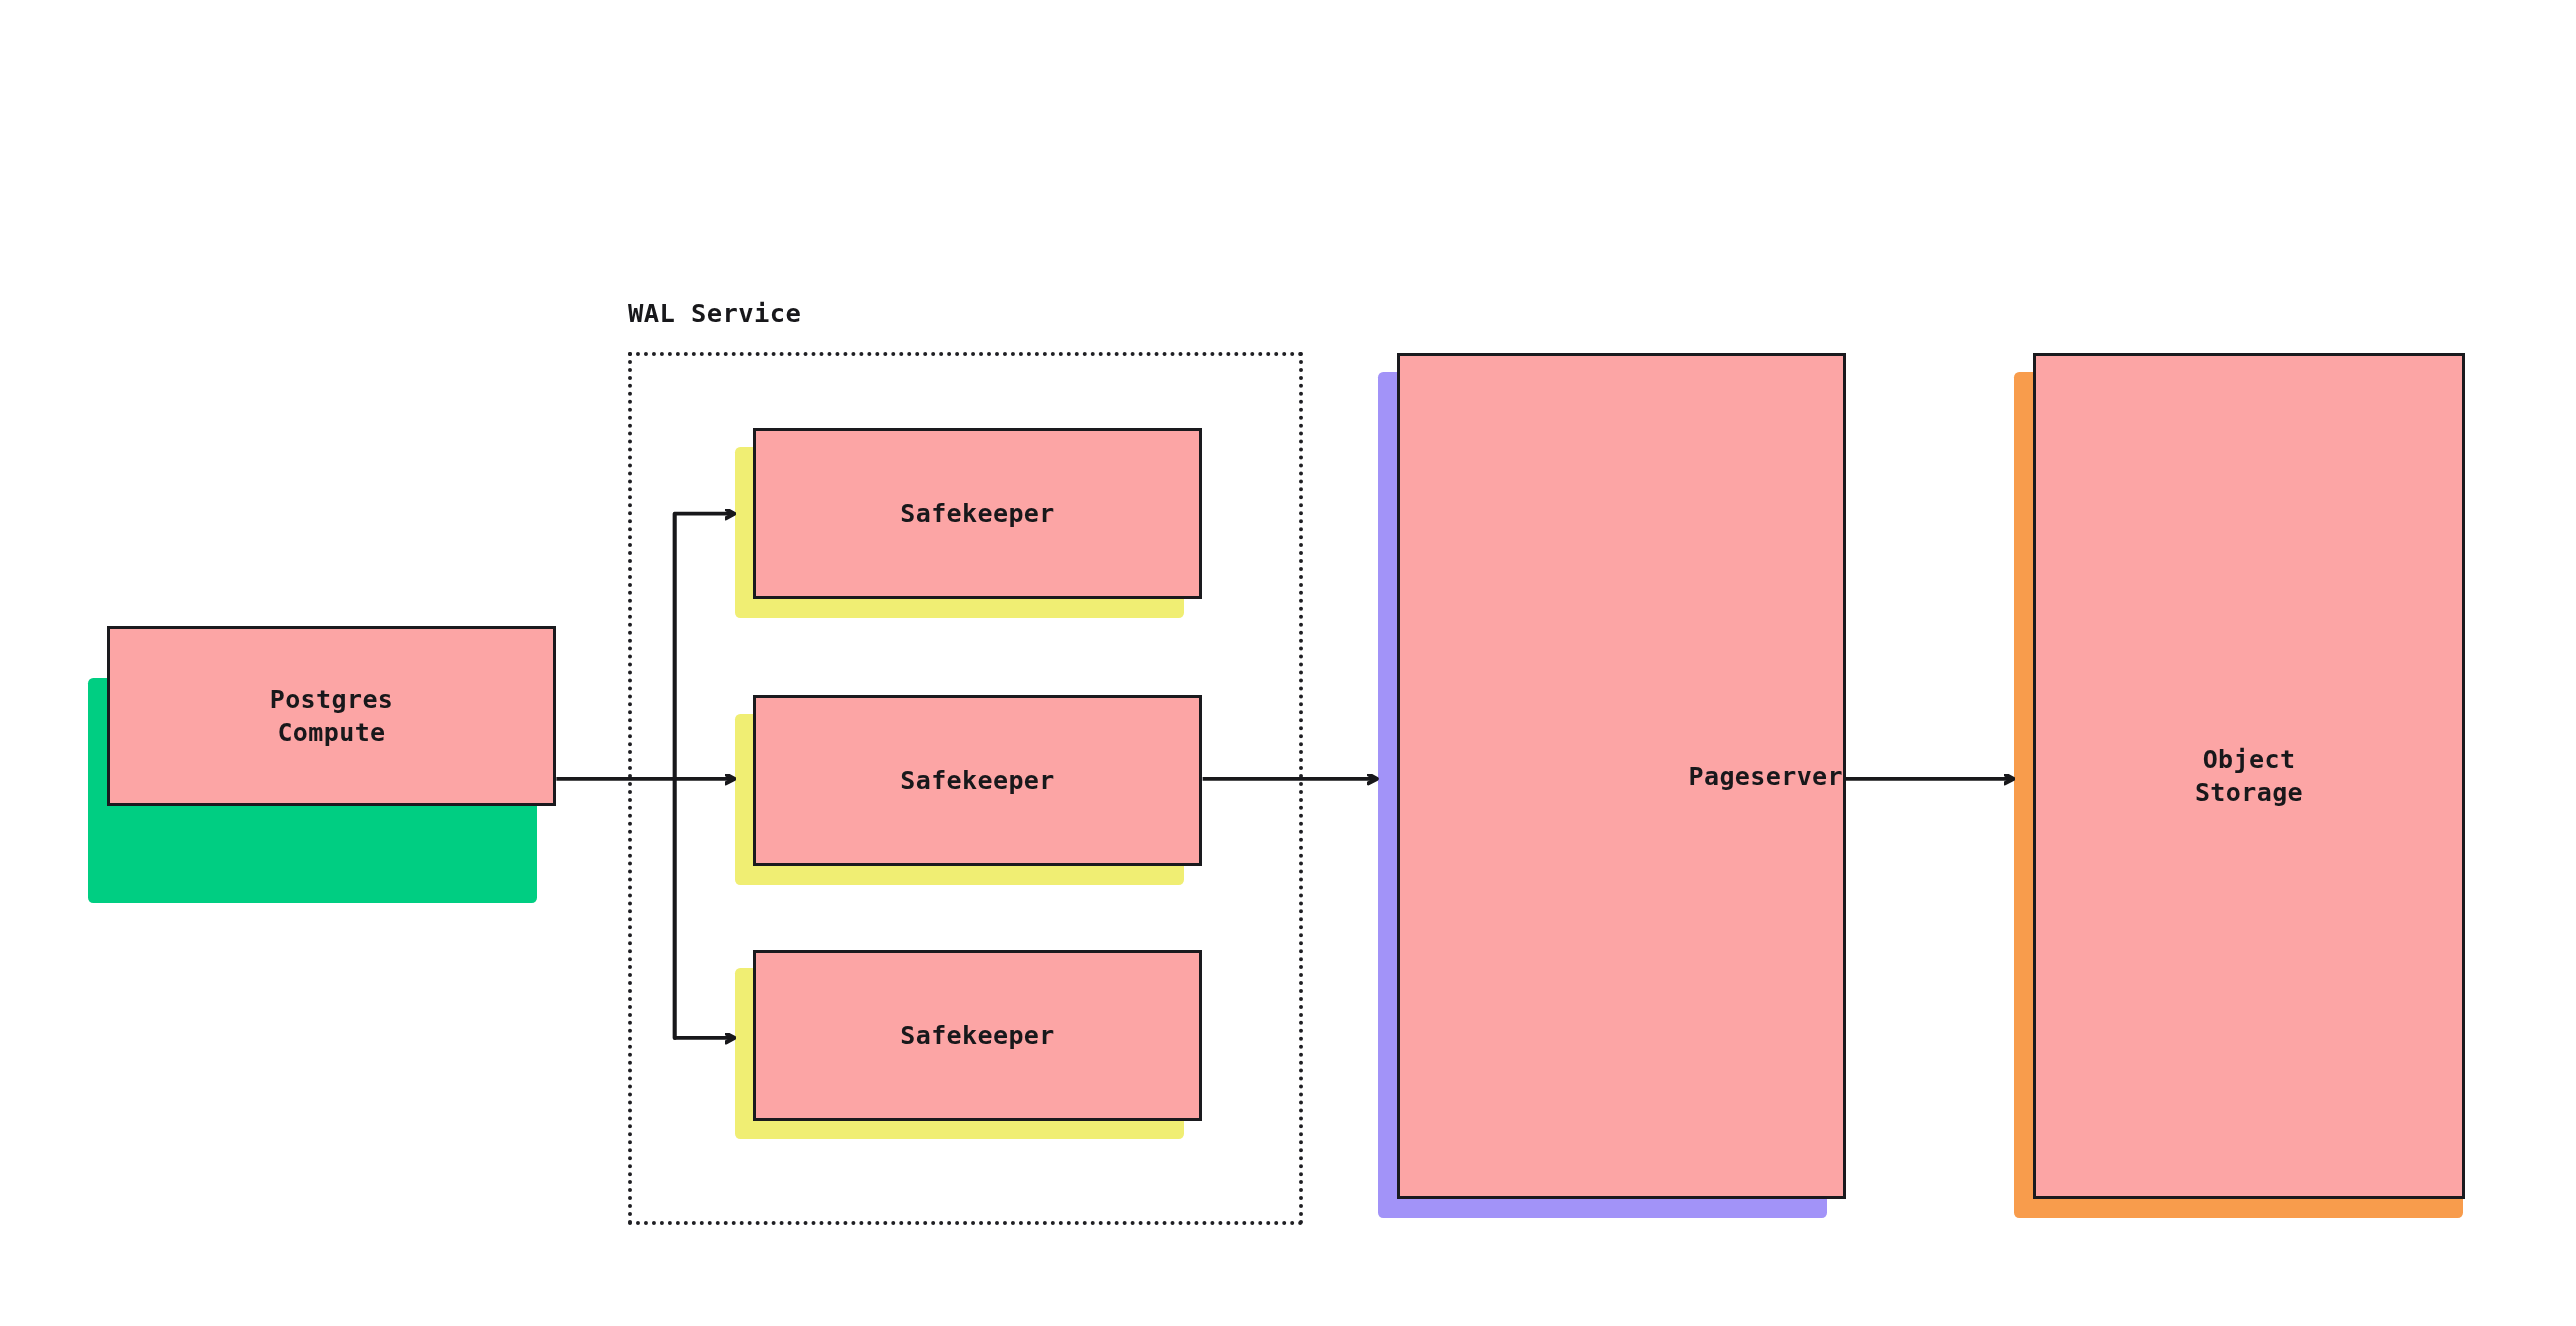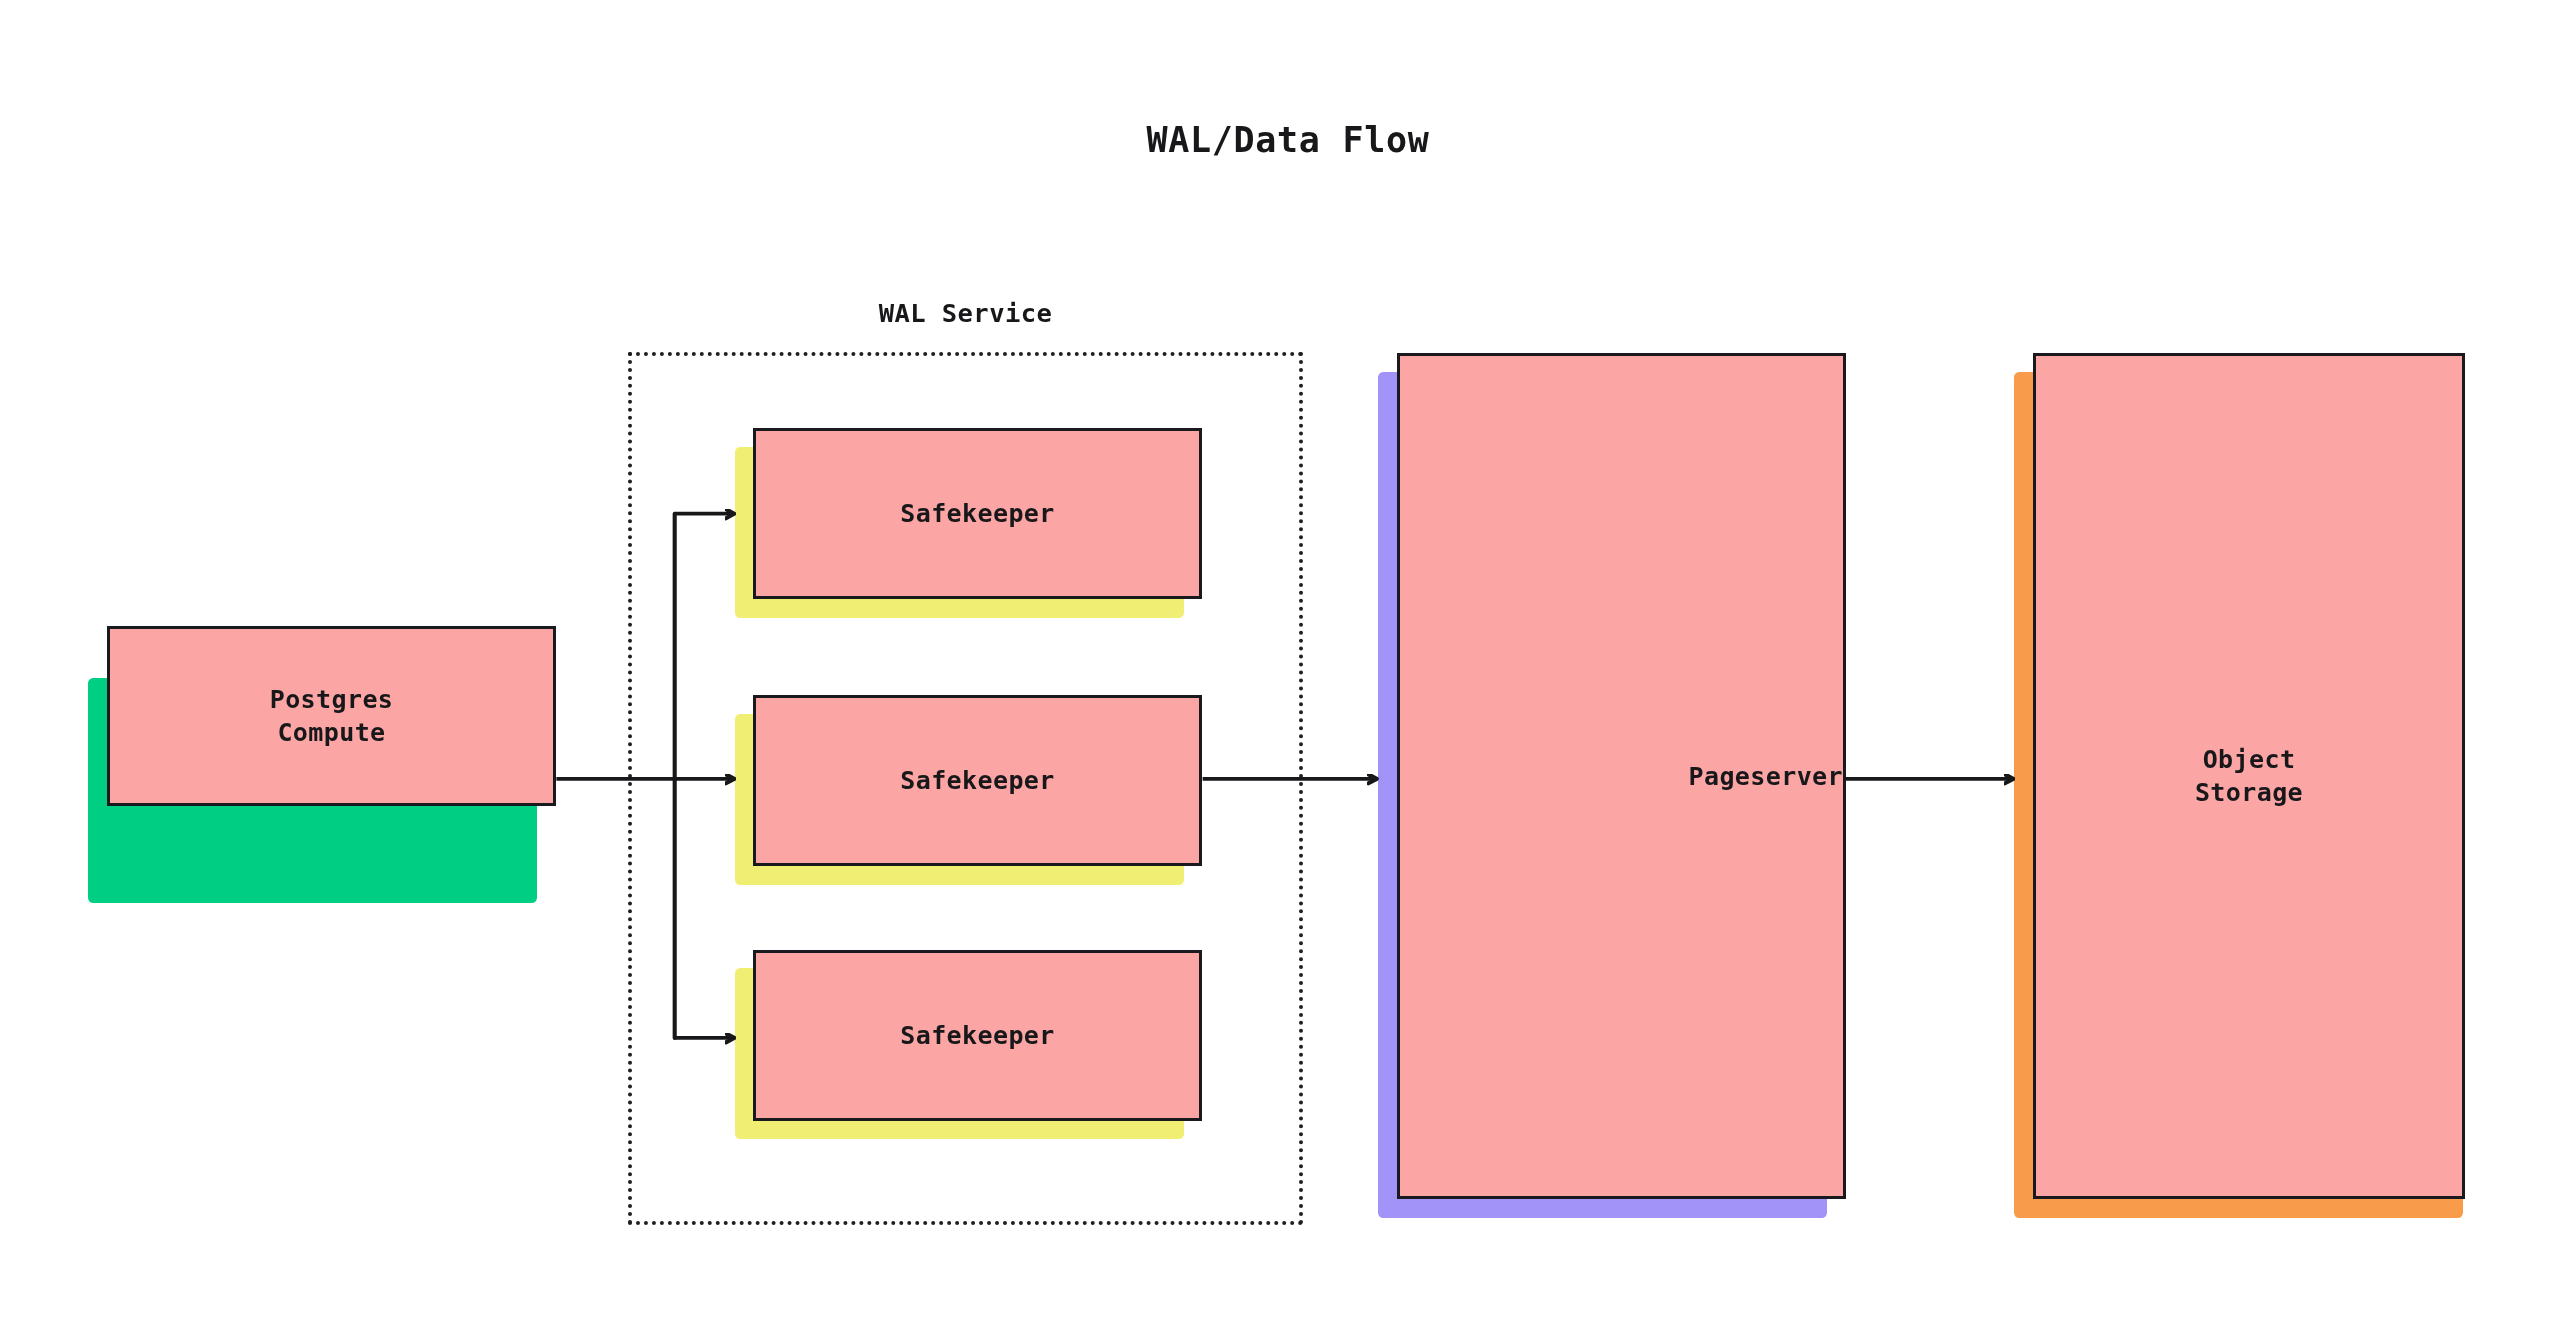--- a/index.html
+++ b/index.html
@@ -33,21 +33,21 @@
     font-family: "DejaVu Sans Mono", "Liberation Mono", monospace;
   }
 
   
   .group-label {
     position: absolute;
     font-size: 25.5px;
     font-weight: bold;
     color: #18181b;
     letter-spacing: 0.4px;
-    text-align: center;
+    text-align: left;
     font-family: "DejaVu Sans Mono", "Liberation Mono", monospace;
     white-space: nowrap;
   }
   .group-box {
     position: absolute;
     border: 4.5px dotted #1f1f23;
     box-sizing: border-box;
     background: transparent;
   }
 
@@ -91,21 +91,20 @@
     height: 1327px;
     z-index: 3;
     pointer-events: none;
   }
 </style>
 </head>
 <body>
 
 <div id="canvas">
 
-  <div class="diagram-title">WAL/Data Flow</div>
 
   <div class="group-label" style="left:628px; top:298px; width:675px;">WAL Service</div>
 
   <div class="group-box" style="left:628px; top:352px; width:675px; height:873px;"></div>
 
   <div class="node">
     <div class="node-shadow" style="left:88px; top:678px; width:449px; height:225px; background:#00ce82;"></div>
     <div class="node-body" style="left:107px; top:626px; width:449px; height:180px;">
       <span class="node-label">Postgres
 Compute</span>

